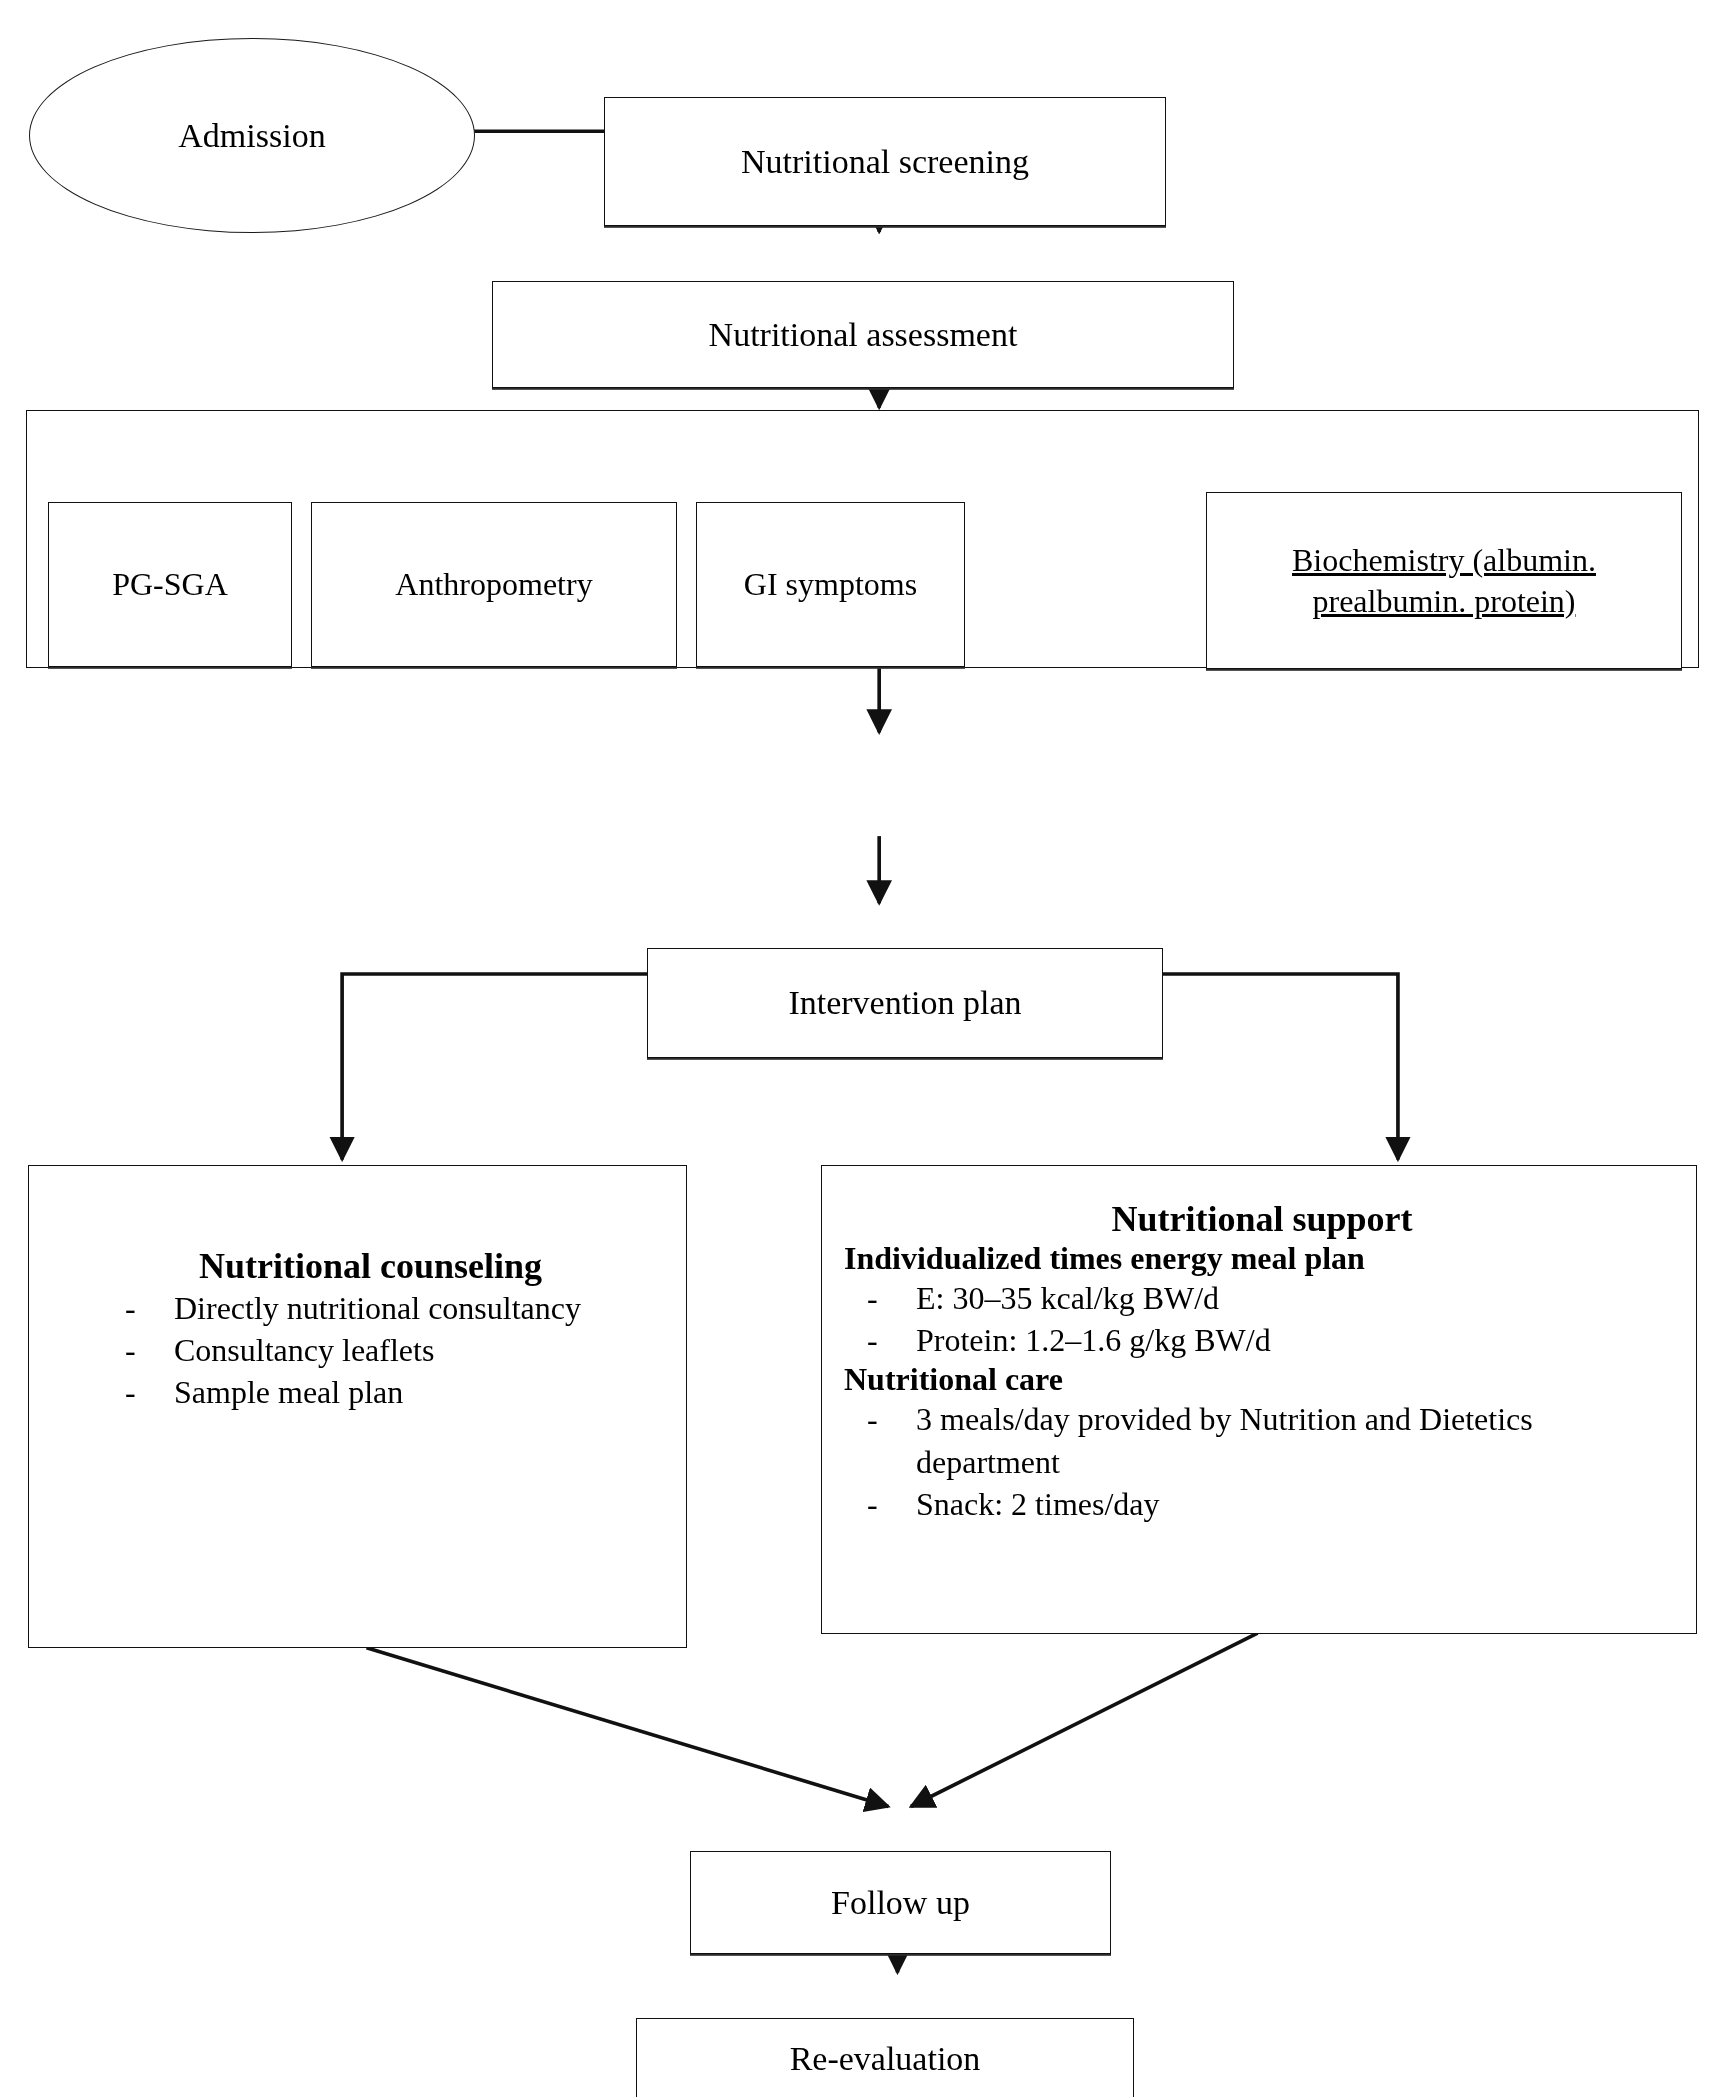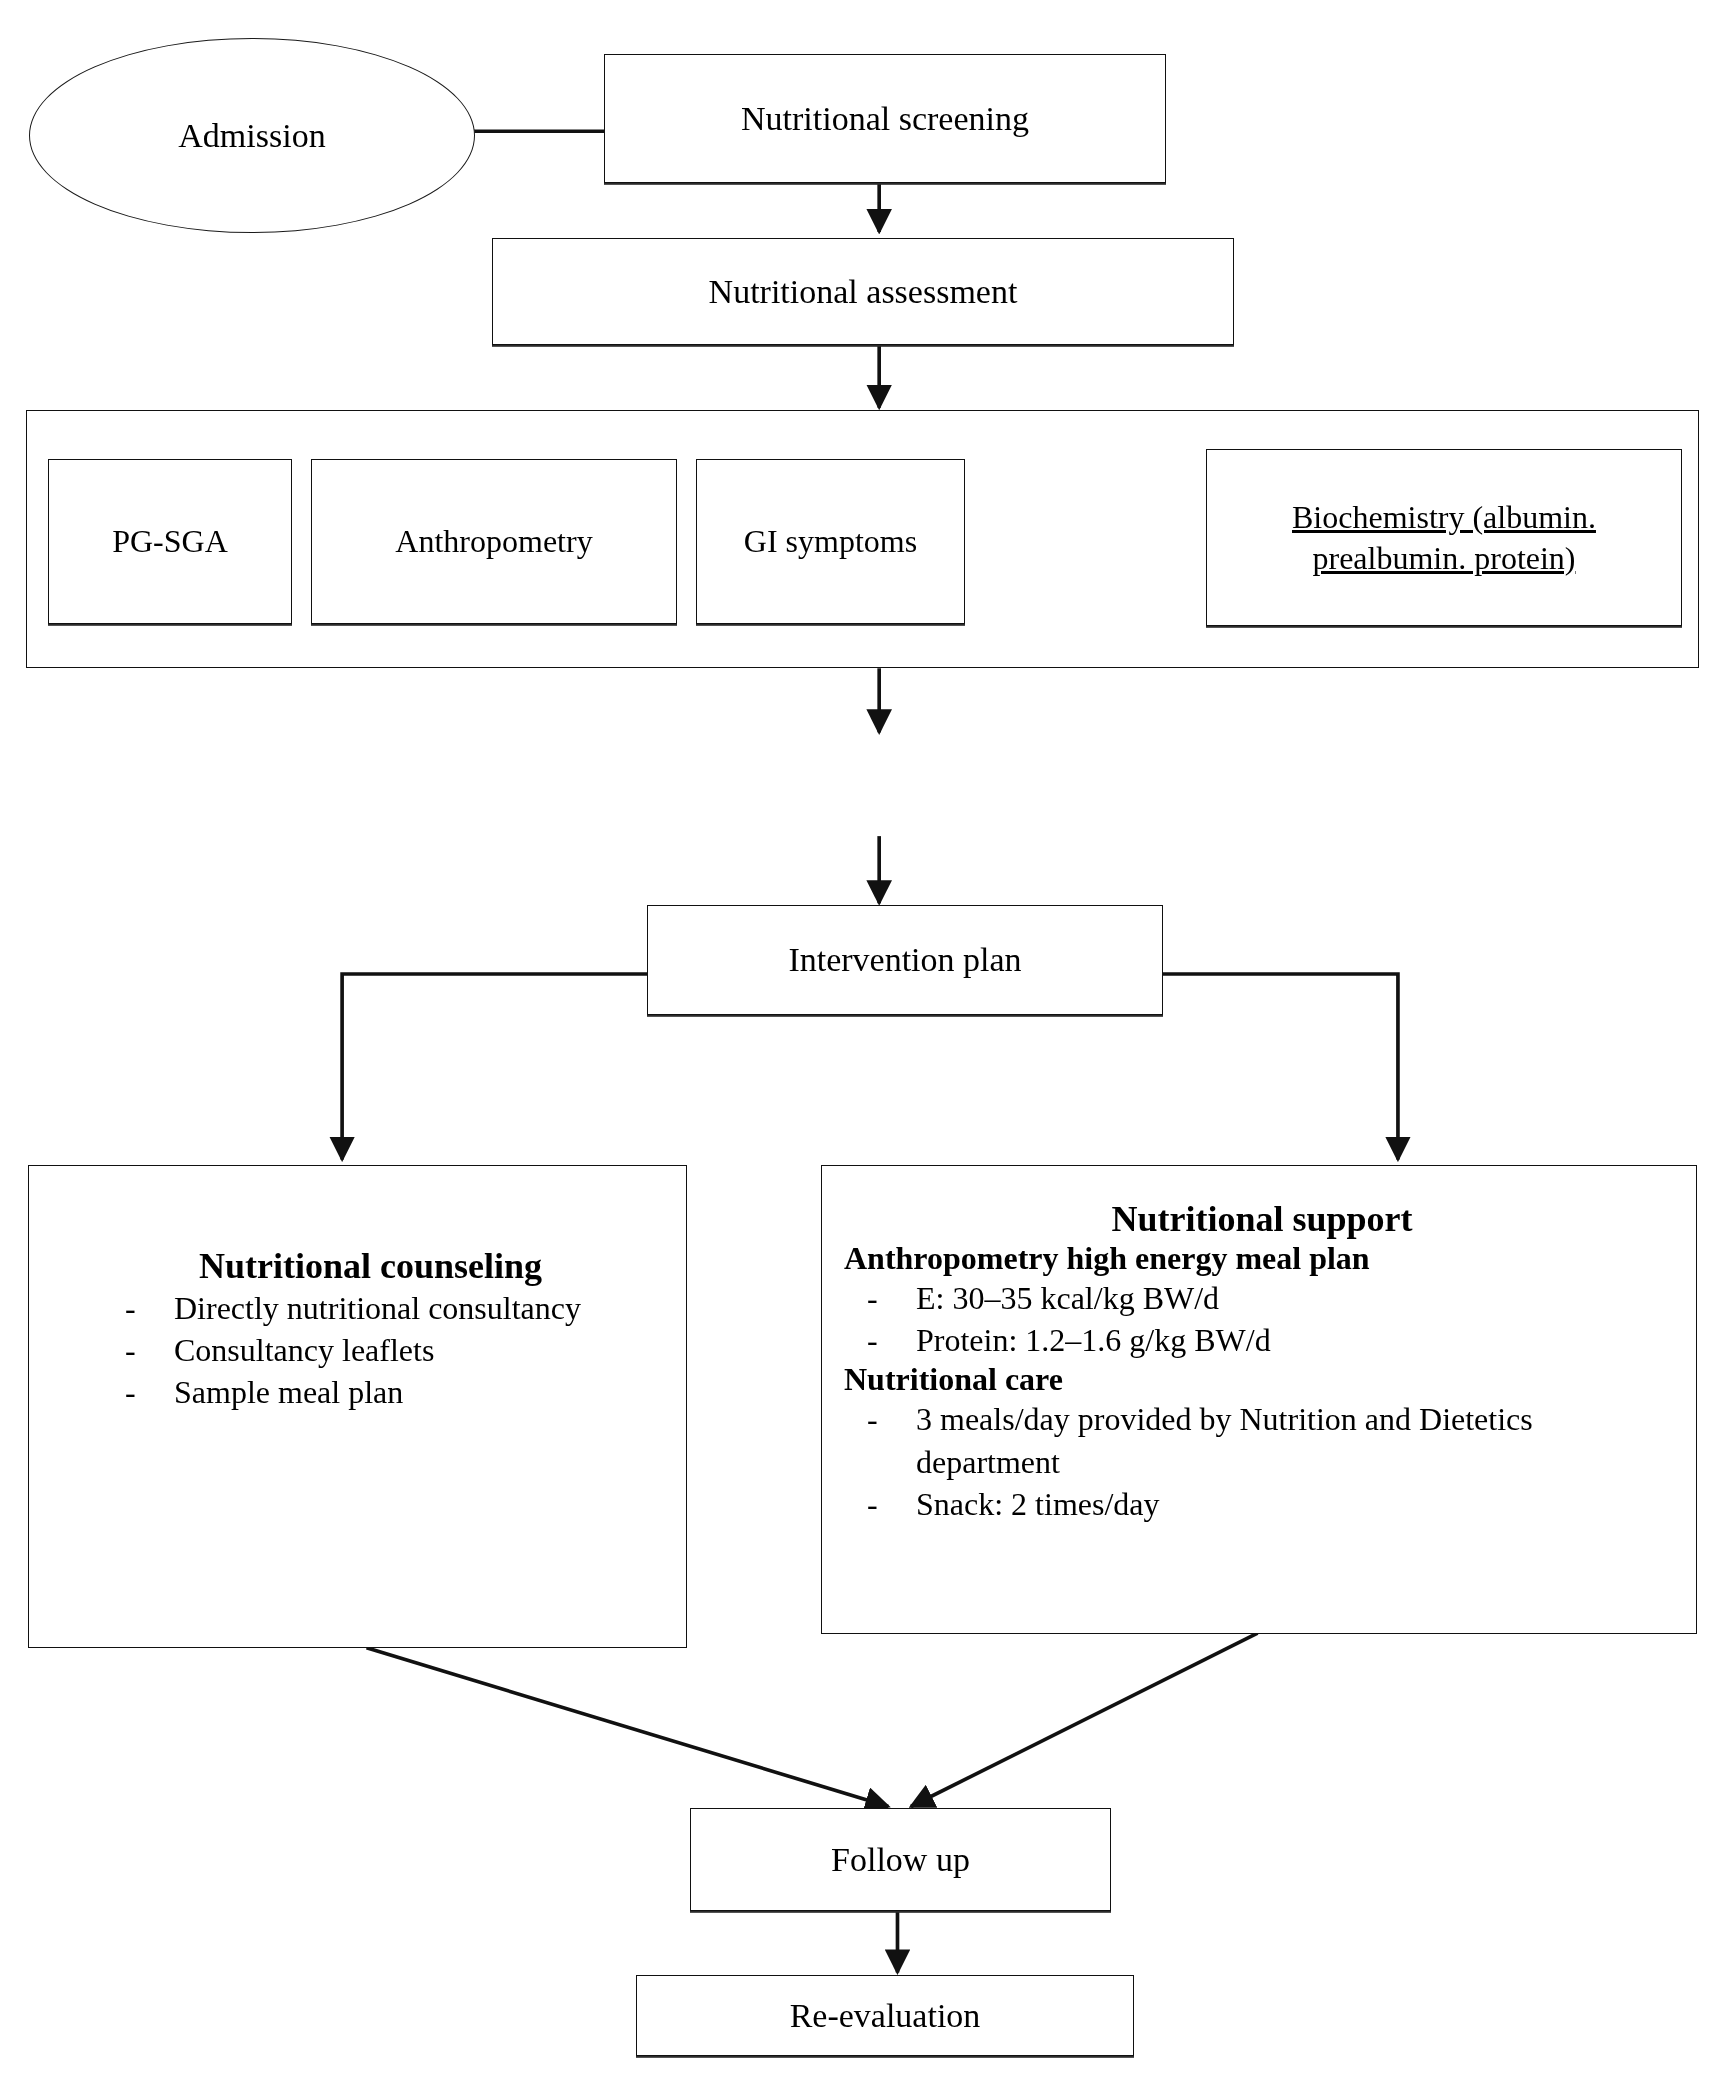--- a/index.html
+++ b/index.html
@@ -31,20 +31,21 @@
     border: 1.8px solid #111111;
     background: #ffffff;
     display: flex;
     align-items: center;
     justify-content: center;
     text-align: center;
     line-height: 1.28;
   }
   .node.shadow {
     box-shadow: 0 1.8px 0 0 #2b2b2b;
+    margin-top: 43px;
   }
   .ellipse {
     position: absolute;
     box-sizing: border-box;
     border: 1.8px solid #1a1a1a;
     border-radius: 50%;
     background: #ffffff;
     display: flex;
     align-items: center;
     justify-content: center;
@@ -184,21 +185,21 @@
         <li><span class="dash">-</span><span>Directly nutritional consultancy</span></li>
         <li><span class="dash">-</span><span>Consultancy leaflets</span></li>
         <li><span class="dash">-</span><span>Sample meal plan</span></li>
       </ul>
     </div>
   </div>
 
   <div class="panel shadow" style="left:821px; top:1165px; width:876px; height:469px;">
     <div class="support-inner">
       <span class="panel-title">Nutritional support</span>
-      <span class="panel-sub">Anthropometry high energy meal plan</span>
+      <span class="panel-sub">Individualized times energy meal plan</span>
       <ul class="bullets">
         <li><span class="dash">-</span><span>E: 30–35 kcal/kg BW/d</span></li>
         <li><span class="dash">-</span><span>Protein: 1.2–1.6 g/kg BW/d</span></li>
       </ul>
       <span class="panel-sub">Nutritional care</span>
       <ul class="bullets">
         <li><span class="dash">-</span><span>3 meals/day provided by Nutrition and Dietetics department</span></li>
         <li><span class="dash">-</span><span>Snack: 2 times/day</span></li>
       </ul>
     </div>

